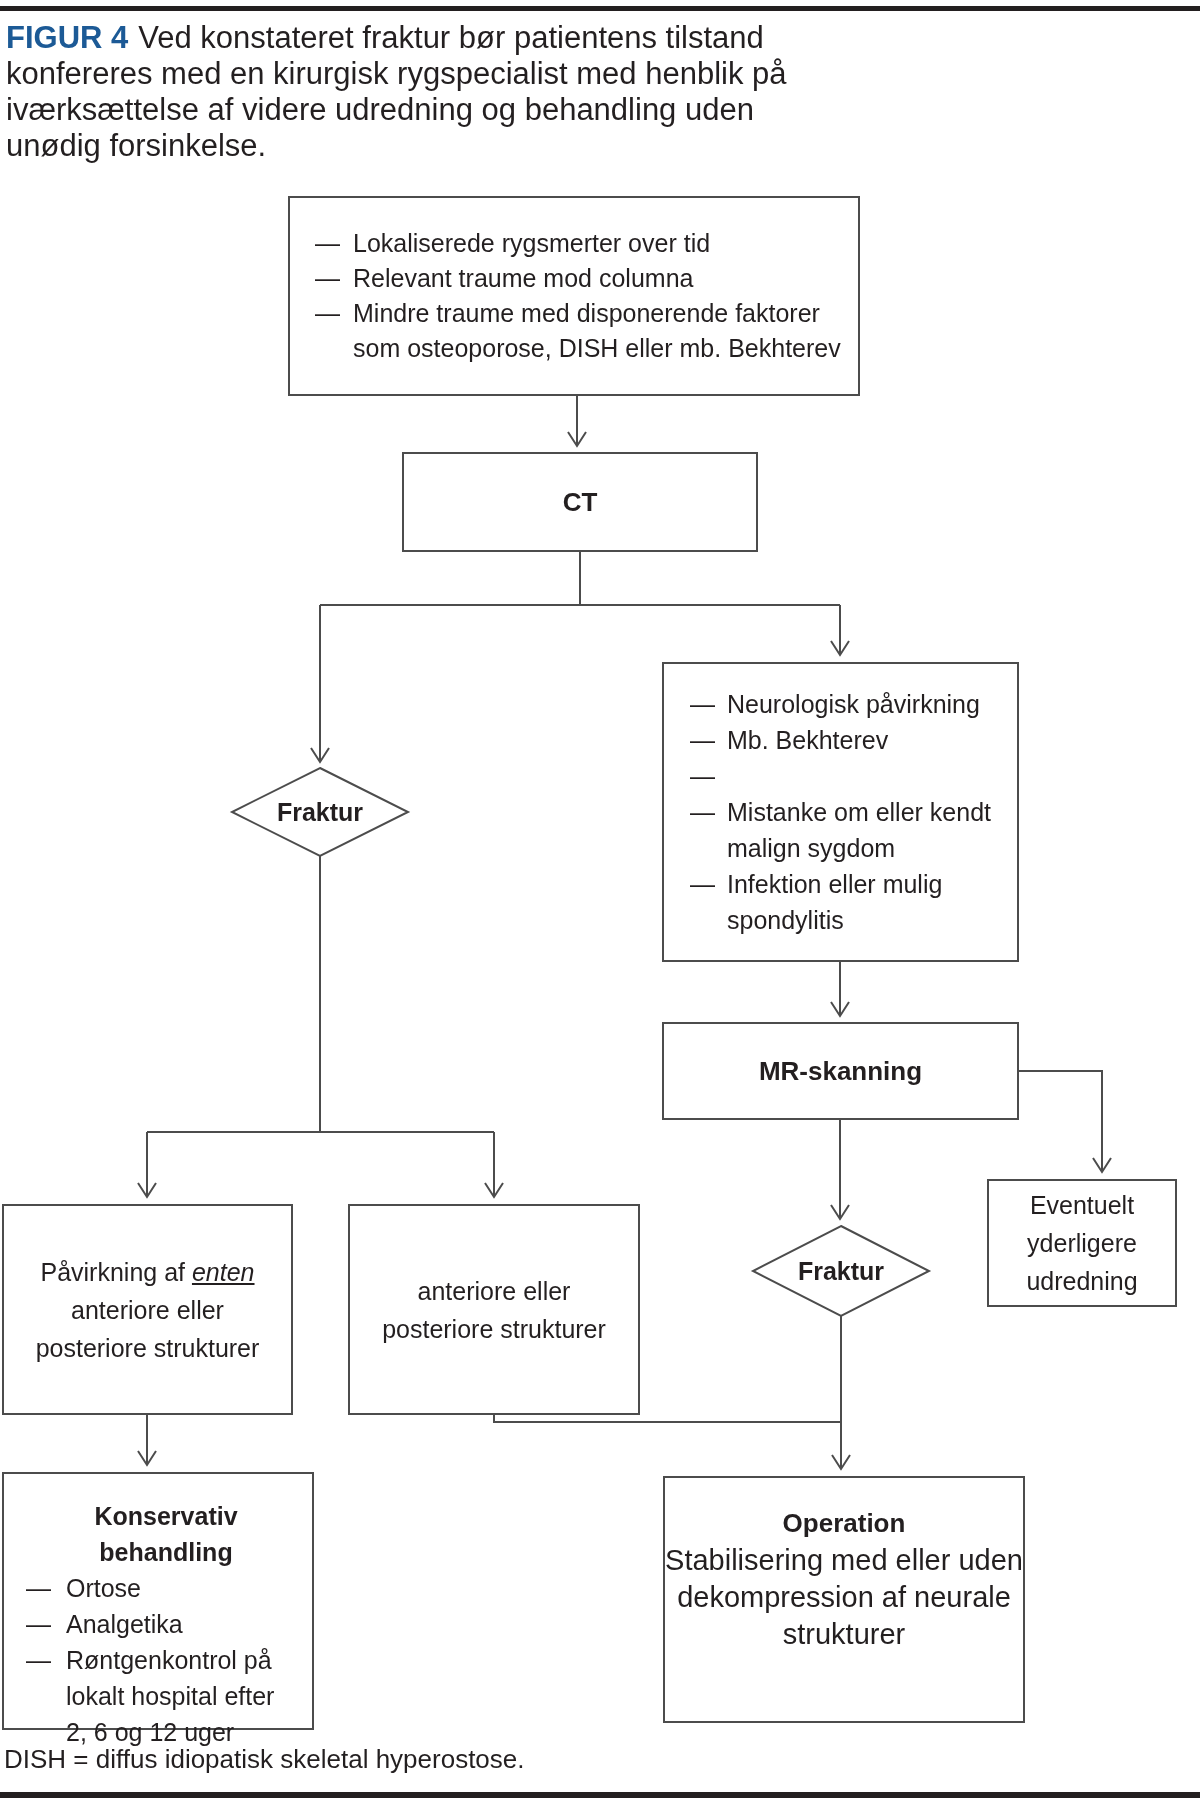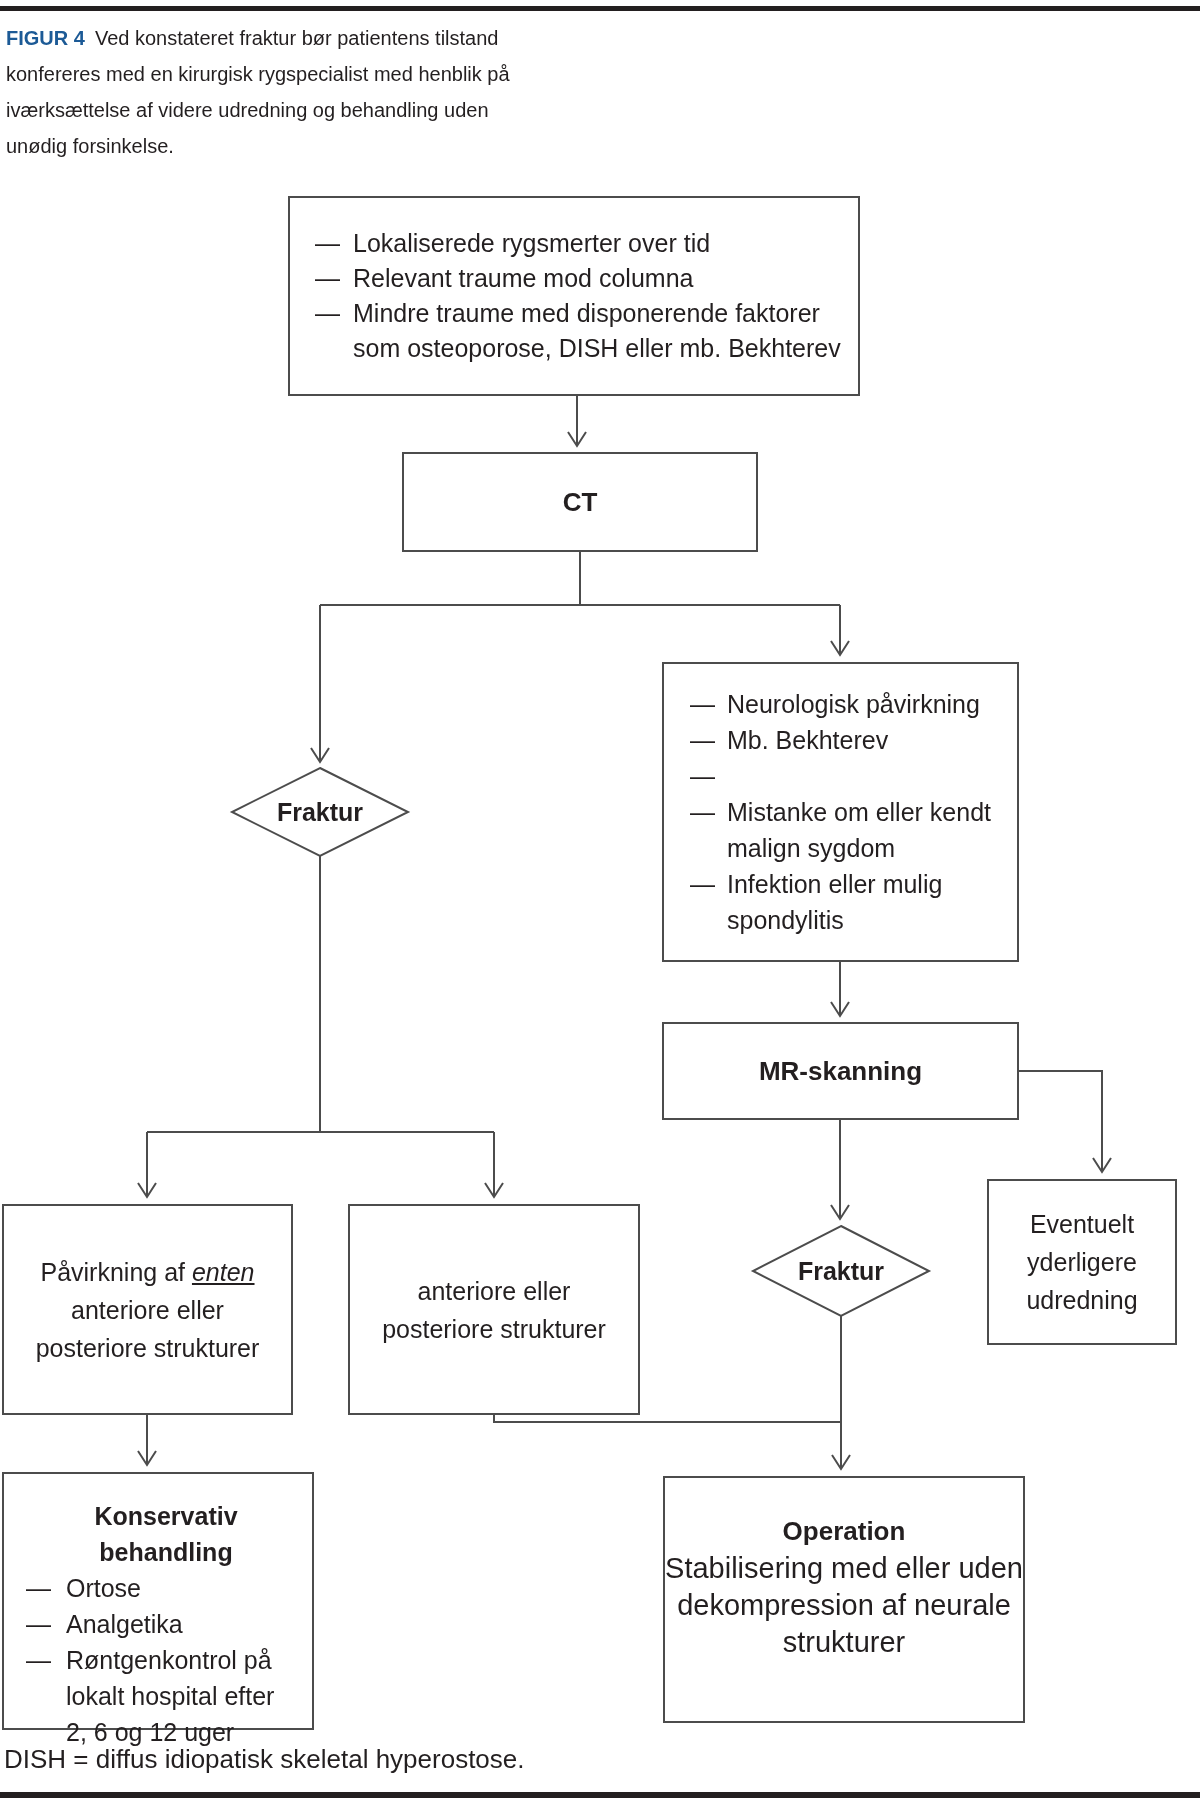--- a/index.html
+++ b/index.html
@@ -4,21 +4,21 @@
 <style>
   html,body{margin:0;padding:0;background:#fff;}
   .canvas{
     position:relative;width:1200px;height:1806px;background:#ffffff;
     font-family:"Liberation Sans",sans-serif;color:#231f20;overflow:hidden;
   }
   .rule{position:absolute;left:0;width:1200px;background:#231f20;}
   .rule.top{top:6px;height:5px;}
   .rule.bottom{top:1792px;height:6px;}
 
-  .title{position:absolute;left:6px;top:20px;width:900px;font-size:20px;line-height:36px;}
+  .title{position:absolute;left:6px;top:20px;width:900px;font-size:31px;line-height:36px;}
   .title .line{white-space:nowrap;}
   .fig-label{color:#1c5a96;font-weight:bold;margin-right:10px;}
 
   svg.overlay{position:absolute;left:0;top:0;pointer-events:none;}
 
   .node{
     position:absolute;background:#fff;border:2px solid #4c4c4c;box-sizing:border-box;
     display:flex;flex-direction:column;justify-content:center;
   }
   .node.toplign{justify-content:flex-start;}
@@ -41,21 +41,21 @@
   .ctext{text-align:center;font-size:25px;line-height:38px;}
   .it{font-style:italic;text-decoration:underline;}
 
   .diamond-label{
     position:absolute;display:flex;align-items:center;justify-content:center;
     font-weight:bold;font-size:25px;background:transparent;
   }
 
   .box-title{font-weight:bold;font-size:25px;line-height:36px;text-align:center;}
   .op-body{text-align:center;font-size:29px;line-height:37px;}
-  .op-title{text-align:center;font-weight:bold;font-size:26px;line-height:38px;margin-top:8px;}
+  .op-title{text-align:center;font-weight:bold;font-size:26px;line-height:38px;}
 
   .footnote{position:absolute;left:4px;top:1744px;font-size:26px;}
 </style>
 </head>
 <body>
 
 <div class="canvas">
 
   <div class="rule top"></div>
 
@@ -175,21 +175,21 @@
     <div class="ctext">
       <div>anteriore eller</div>
       <div>posteriore strukturer</div>
     </div>
   </div>
 
   <div class="diamond-label" style="left:753px;top:1226px;width:176px;height:90px;">
     <span>Fraktur</span>
   </div>
 
-  <div class="node" style="left:987px;top:1179px;width:190px;height:166px;">
+  <div class="node" style="left:987px;top:1179px;width:190px;height:128px;">
     <div class="ctext">
       <div>Eventuelt</div>
       <div>yderligere</div>
       <div>udredning</div>
     </div>
   </div>
 
   <div class="node toplign" style="left:2px;top:1472px;width:312px;height:258px;padding:24px 6px 0 22px;">
     <div class="box-title">Konservativ behandling</div>
     <div class="bullets wide">

